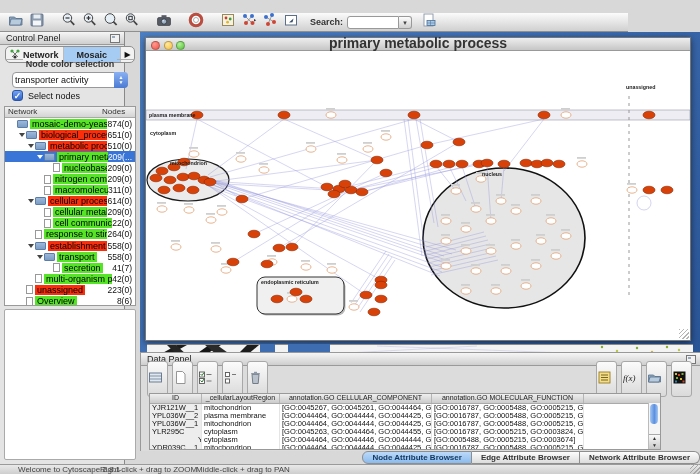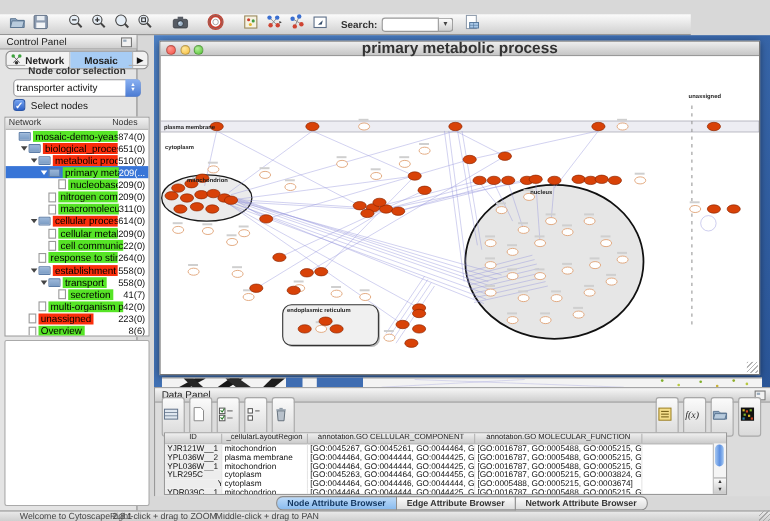--- a/index.html
+++ b/index.html
@@ -80,21 +80,21 @@
   .dt-header{display:flex;height:9px;background:linear-gradient(#efefef,#cbcbcb);border-bottom:1px solid #aaa;font-size:7px;color:#222;text-align:center}
   .dt-h{border-right:1px solid #b5b5b5;line-height:8px;overflow:hidden;white-space:nowrap;box-sizing:border-box;flex:none}
   .dt-row{display:flex;height:8px;line-height:8px;white-space:nowrap}
   .dt-c{overflow:hidden;border-right:1px solid #e5e5e5;padding-left:2px;box-sizing:border-box;flex:none;color:#111}
   .dt-c.id{font-weight:normal;background:#ededed}
   .dt-scroll{position:absolute;right:0;top:9px;bottom:0;width:11px;border-left:1px solid #bbb;background:#f5f5f5}
   .thumb{position:absolute;top:1px;left:1px;width:8px;height:20px;border-radius:4px;background:linear-gradient(90deg,#a6c8f2,#5b8fe0 55%,#a6c8f2)}
   .sb-btns{position:absolute;bottom:0;left:0;width:100%;height:14px;background:linear-gradient(#fafafa,#c9c9c9);border-top:1px solid #aaa;font-size:5px;color:#333;text-align:center;line-height:7px}
 
   
-  .bottom-tabs{position:absolute;top:451px;left:140px;width:560px;height:13px;display:flex;justify-content:center;align-items:center}
+  .bottom-tabs{position:absolute;top:451px;left:140px;width:560px;height:13px;display:flex;justify-content:flex-end;align-items:center}
   .btab{height:13px;line-height:12px;padding:0 9px;font-size:8px;font-weight:bold;color:#333;background:linear-gradient(#fcfcfc,#dcdcdc);border:1px solid #8e8e8e;border-left:none;box-sizing:border-box}
   .btab:first-child{border-left:1px solid #8e8e8e;border-radius:6px 0 0 6px}
   .btab:last-child{border-radius:0 6px 6px 0}
   .btab.active{background:linear-gradient(#bcdaf8,#8abbee);color:#12365f}
   .statusbar{position:absolute;top:464px;left:0;width:700px;height:10px;background:linear-gradient(#e9e9e9,#cecece);border-top:1px solid #9a9a9a;font-size:8px;color:#444;box-sizing:border-box}
   .st{position:absolute;top:0;line-height:9px}
   .app-grip{position:absolute;right:0;bottom:0;width:10px;height:10px;background:repeating-linear-gradient(135deg,#a8a8a8 0 1px,transparent 1px 3px)}
 </style>
 </head>
 <body>

